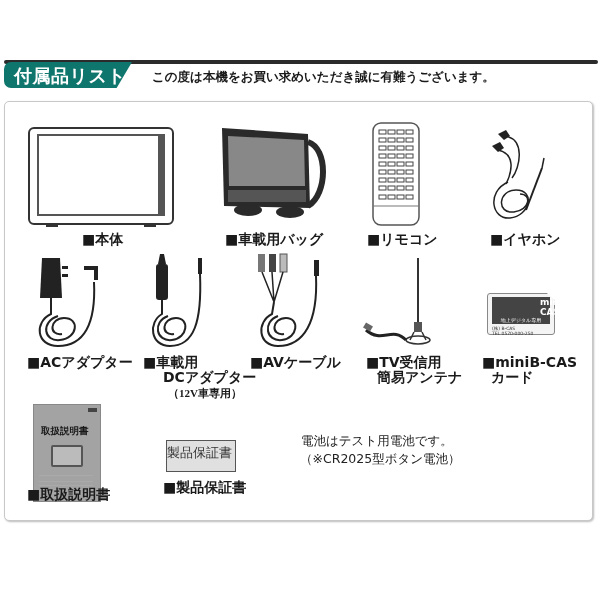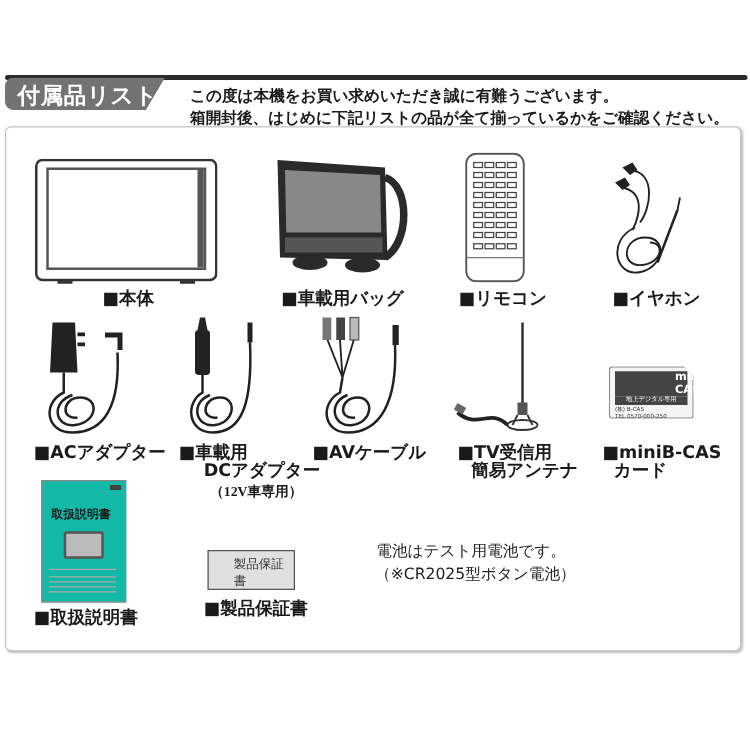--- a/index.html
+++ b/index.html
@@ -1,48 +1,47 @@
 <!DOCTYPE html>
 <html><head>
 <meta charset="utf-8">
 <style>
   html, body { margin:0; padding:0; }
   body { width:600px; height:600px; background:#ffffff; font-family:"DejaVu Sans", sans-serif; color:#1a1a1a; position:relative; overflow:hidden; }
   .topline { position:absolute; left:4px; top:60px; width:594px; height:4px; background:#2b2b2b; border-radius:2px; }
-  .badge { position:absolute; left:4px; top:62px; height:26px; width:128px; background:#737373; border-radius:7px 0 0 7px; clip-path:polygon(0 0,100% 0,88% 100%,0 100%); }
+  .badge { position:absolute; left:4px; top:62px; height:26px; width:128px; background:#0f766e; border-radius:7px 0 0 7px; clip-path:polygon(0 0,100% 0,88% 100%,0 100%); }
   .badge span { position:absolute; left:10px; top:2px; color:#fff; font-weight:bold; font-size:18px; letter-spacing:0.5px; }
   .intro { position:absolute; left:152px; top:68px; font-size:12.5px; font-weight:bold; line-height:17px; }
   .panel { position:absolute; left:4px; top:101px; width:587px; height:418px; border:1px solid #c8c8c8; border-radius:5px; box-shadow:1px 1px 2px #bbb; background:#fff; }
   .item { position:absolute; }
   .lbl { position:absolute; font-size:14px; font-weight:bold; white-space:nowrap; line-height:15px; }
   .sub { position:absolute; font-size:11px; font-weight:bold; white-space:nowrap;font-family:Liberation Serif, serif; }
   .note { position:absolute; left:300px; top:432px; font-size:12.5px; line-height:18px; color:#222; }
   .note div { white-space:nowrap; }
   .card { position:absolute; left:487px; top:293px; width:66px; height:40px; border:1px solid #888; border-radius:3px; background:#f4f4f4; clip-path:polygon(0 0,88% 0,100% 18%,100% 100%,0 100%); }
   .card .t1 { background:#444; color:#fff; font-size:9px; font-weight:bold; margin:3px 4px 0 4px; text-align:center; line-height:10px;padding-left:48px; }
   .card .t2 { background:#444; color:#fff; font-size:5px; margin:0 4px; text-align:center; line-height:7px; }
   .card .t3 { font-size:4.5px; margin:2px 4px 0; line-height:5px; color:#333; }
   .warranty { position:absolute; left:166px; top:440px; width:68px; height:30px; border:1px solid #555; background:#e0e0e0; }
-  .warranty span { position:absolute; left:20px; top:3px; font-size:10px; color:#333; }
-  .manual { position:absolute; left:33px; top:384px; width:66px; height:96px; border:1px solid #888; background:#14b8a6; }
+  .warranty span { position:absolute; left:0; top:3px; font-size:13px; color:#333; }
+  .manual { position:absolute; left:33px; top:404px; width:66px; height:96px; border:1px solid #888; background:#a3a3a3; }
   .manual .h { position:absolute; left:7px; top:20px; font-size:9.5px; font-weight:bold; }
   .manual .tv { position:absolute; left:17px; top:40px; width:28px; height:18px; border:2px solid #555; border-radius:2px; background:#bbb; }
   .manual .ln { position:absolute; left:5px; height:1px; background:#aaa; width:54px; }
   .manual .tag { position:absolute; right:3px; top:3px; width:9px; height:4px; background:#444; }
 </style>
 </head>
 <body>
 
 <div class="topline"></div>
 <div class="badge">
     <span>付属品リスト</span>
   </div>
 <div class="intro">
   <div>この度は本機をお買い求めいただき誠に有難うございます。</div>
-  <div>箱開封後、はじめに下記リストの品が全て揃っているかをご確認ください。</div>
 </div>
 
 <div class="panel"></div>
 
 <svg class="item" style="left:28px;top:127px" width="146" height="102" viewBox="0 0 146 102">
   <rect x="1" y="1" width="144" height="96" rx="5" fill="#fff" stroke="#333" stroke-width="2"></rect>
   <rect x="10" y="8" width="126" height="80" fill="#fff" stroke="#555" stroke-width="2"></rect>
   <rect x="130" y="9" width="5" height="78" fill="#555"></rect>
   <rect x="18" y="97" width="12" height="3" fill="#333"></rect>
     <rect x="116" y="97" width="12" height="3" fill="#333"></rect>

